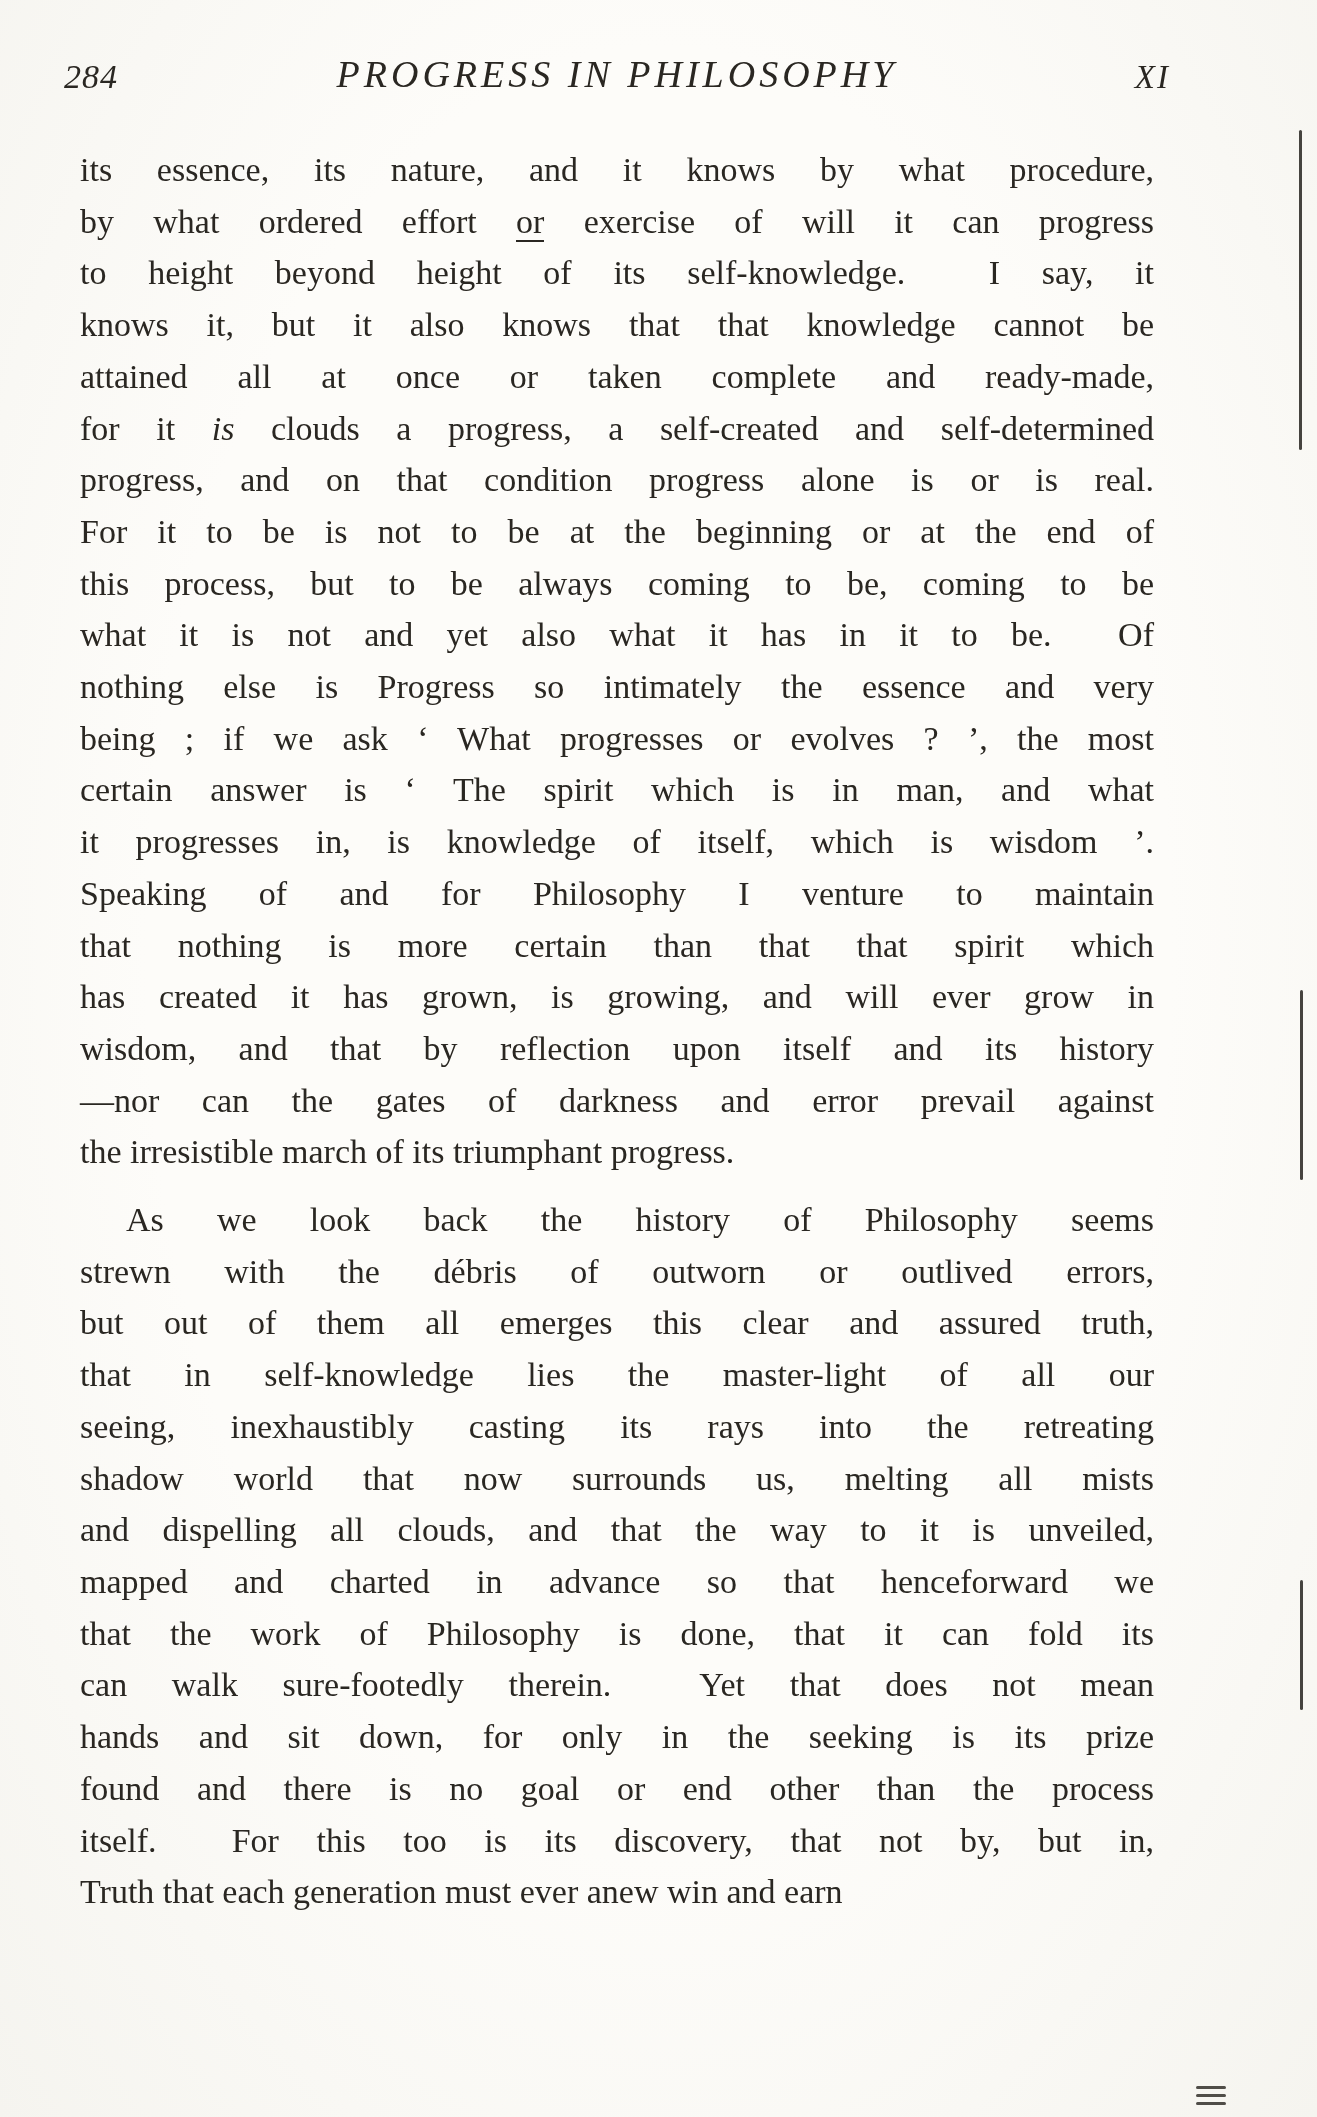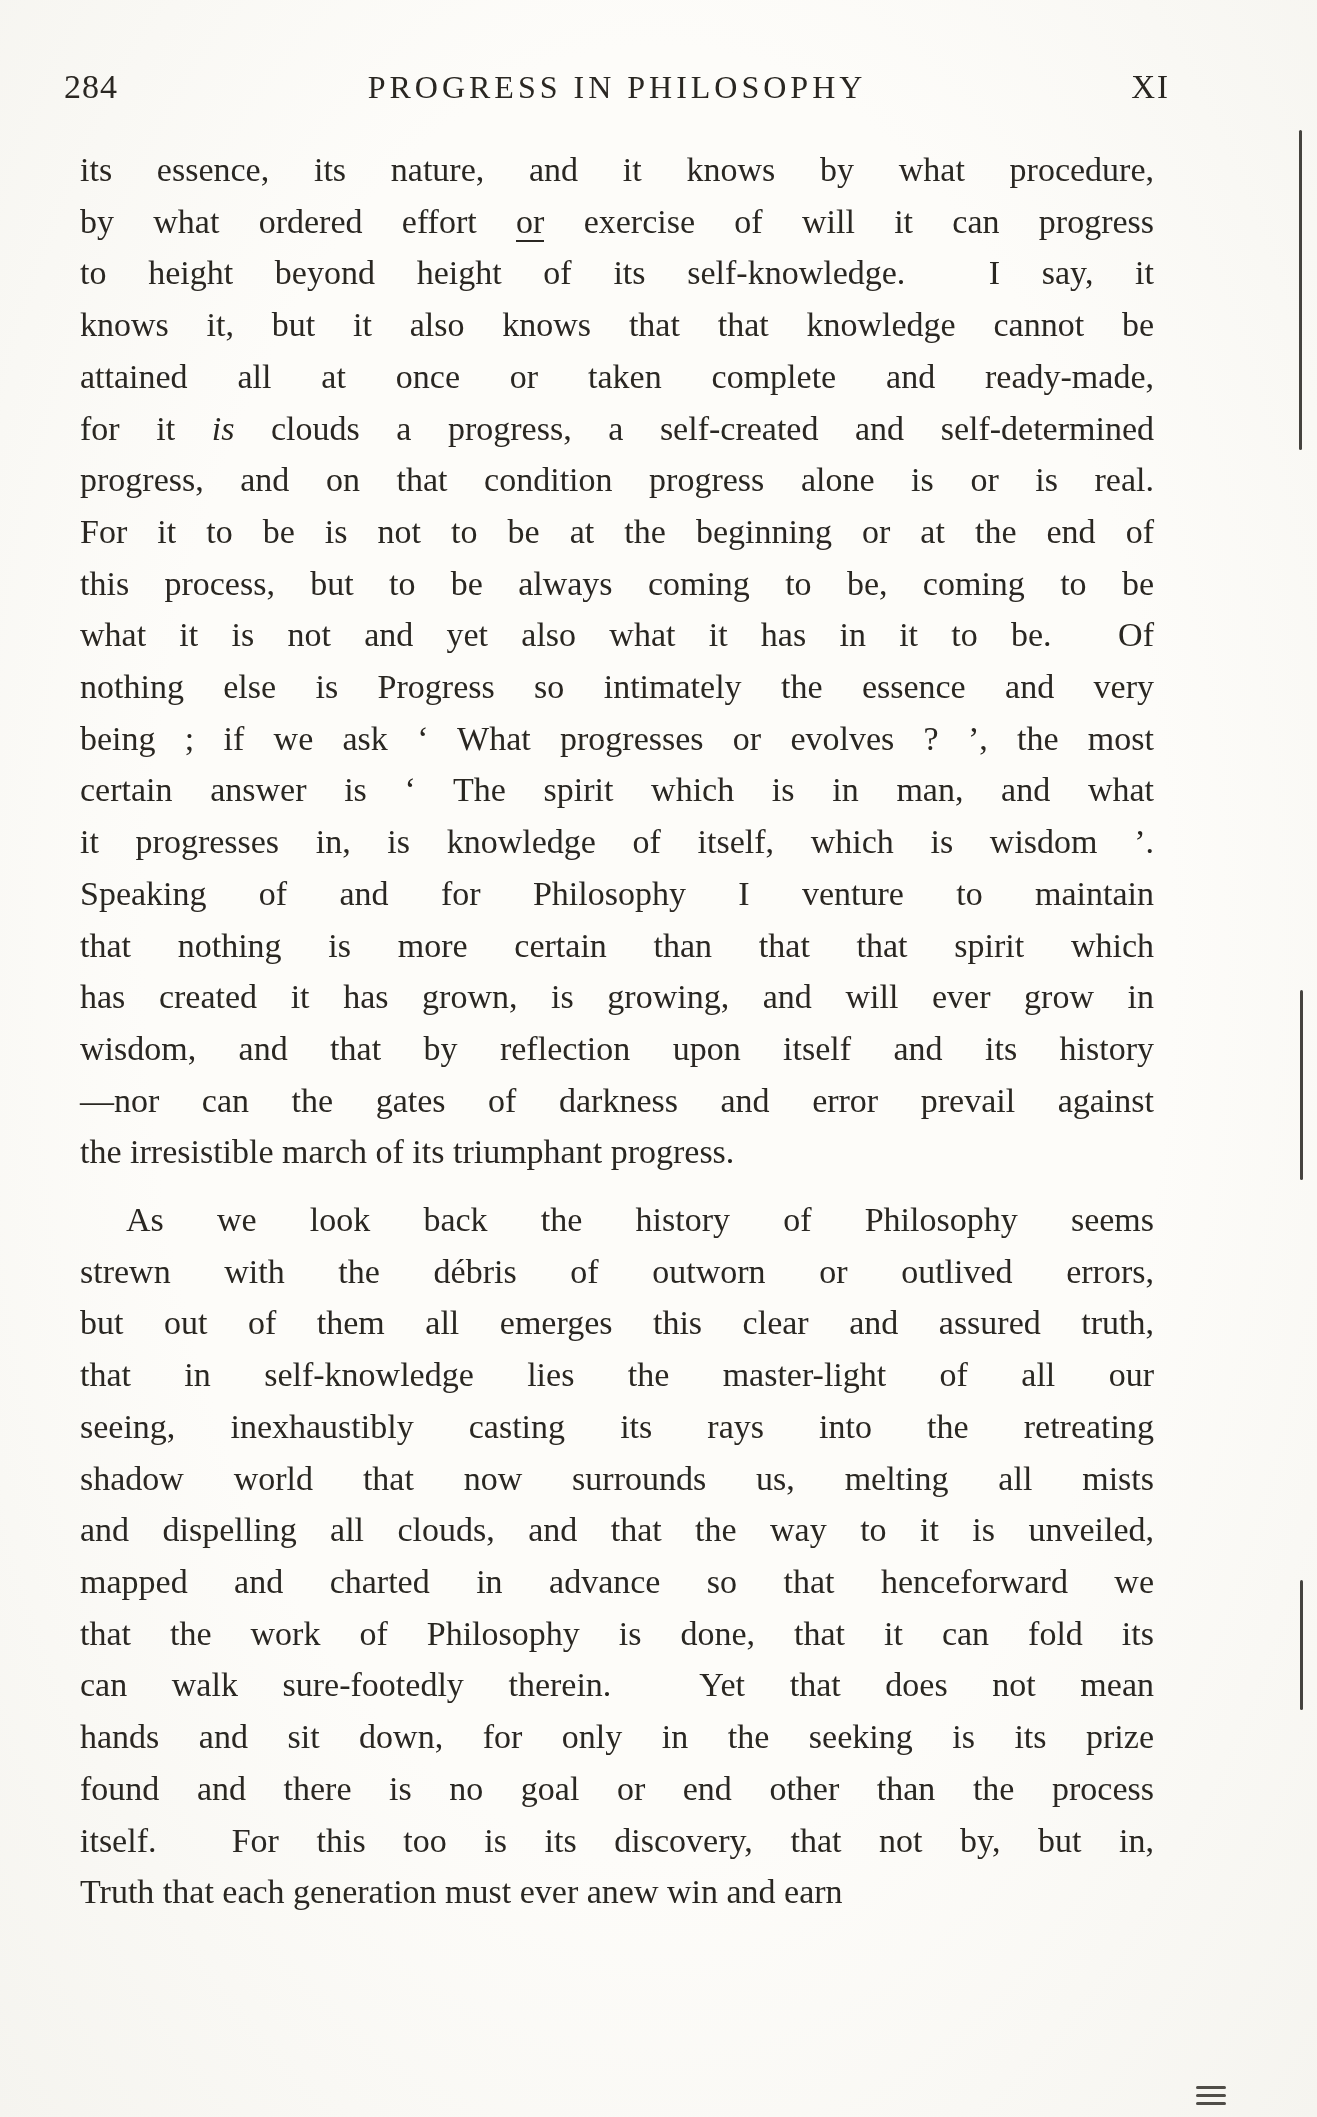--- a/index.html
+++ b/index.html
@@ -11,35 +11,36 @@
     width: 1317px;
     height: 2117px;
     overflow: hidden;
     background: radial-gradient(ellipse at 50% 45%, #fdfcf9 55%, #f5f4ef 100%);
     color: #2a2722;
   }
 
   
   .running-head {
     position: absolute;
-    top: 68px;
+    top: 52px;
     left: 64px;
     width: 1106px;
     display: flex;
     align-items: flex-end;
+    font-style: italic;
   }
   .page-number {
     width: 170px;
     font-size: 34px;
     letter-spacing: 1px;
   }
   .running-title {
     flex: 1;
     text-align: center;
-    font-size: 32px;
+    font-size: 38px;
     letter-spacing: 4px;
   }
   .chapter-numeral {
     width: 170px;
     text-align: right;
     font-size: 33px;
     letter-spacing: 2px;
   }
 
   

